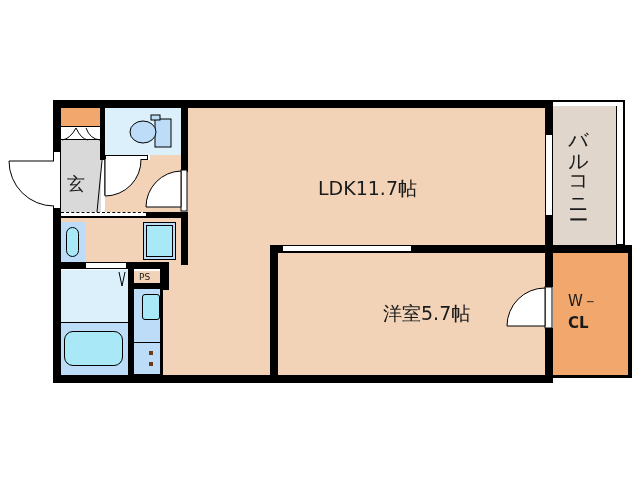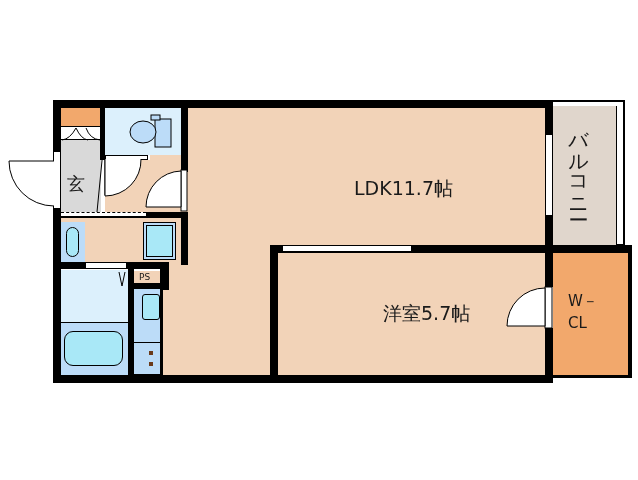--- a/index.html
+++ b/index.html
@@ -16,21 +16,21 @@
 <div class="abs floor" style="left:150px;top:106px;width:398px;height:142px;"></div>
 <div class="abs floor" style="left:160px;top:240px;width:115px;height:136px;"></div>
 <div class="abs floor" style="left:278px;top:253px;width:268px;height:122px;"></div>
 
 <div class="abs" style="left:548px;top:100px;width:77px;height:146px;border:2px solid #000;border-left:none;background:#fff;"></div>
 <div class="abs" style="left:553px;top:106px;width:64px;height:140px;background:#e0d6cc;border-right:1px solid #000;"></div>
 <div class="label" style="left:572px;top:118px;width:20px;font-size:20px;line-height:26px;writing-mode:vertical-rl;">バルコニー</div>
 
 <div class="abs" style="left:553px;top:253px;width:76px;height:122px;background:#f2a86c;"></div>
 <div class="label" style="left:568px;top:292px;font-size:15px;">W－</div>
-<div class="label" style="left:568px;top:314px;font-size:15px;">CL</div>
+<div class="label" style="left:568px;top:314px;font-size:15px;font-weight:bold;">CL</div>
 
 <div class="abs" style="left:61px;top:108px;width:40px;height:18px;background:#f2a86c;"></div>
 <div class="abs" style="left:61px;top:126px;width:40px;height:14px;background:#fff;border-top:1px solid #000;border-bottom:1px solid #000;"></div>
 <div class="abs" style="left:61px;top:140px;width:40px;height:72px;background:#d9d9d9;"></div>
 <div class="label" style="left:67px;top:172px;font-size:18px;">玄</div>
 
 <div class="abs" style="left:105px;top:108px;width:76px;height:47px;background:#dcf0fc;"></div>
 
 <svg style="left:130px;top:113px;" width="50" height="40">
   <rect x="25" y="6" width="16" height="28" fill="#bcdcf8" stroke="#000" stroke-width="1"></rect>
@@ -108,14 +108,14 @@
   </svg>
 <svg style="left:62px;top:127px;" width="38" height="14">
     <path d="M0,13 Q8,12 14,1 M14,1 Q19,12 26,13 M24,1 Q28,12 38,13" fill="none" stroke="#000" stroke-width="1"></path>
   </svg>
 
 <div class="abs" style="left:53px;top:152px;width:8px;height:56px;background:#fff;border-left:1px solid #000;border-right:1px solid #000;"></div>
 <svg style="left:8px;top:160px;" width="48" height="50">
     <path d="M46,1 L1,1 A45,45 0 0,0 46,46" fill="#fff" stroke="#000" stroke-width="1"></path>
   </svg>
 
-<div class="label" style="left:318px;top:176px;font-size:19px;margin-left:36px;">LDK11.7帖</div>
+<div class="label" style="left:318px;top:176px;font-size:19px;">LDK11.7帖</div>
 <div class="label" style="left:363px;top:301px;font-size:19px;margin-left:20px;">洋室5.7帖</div>
 
 </body></html>

